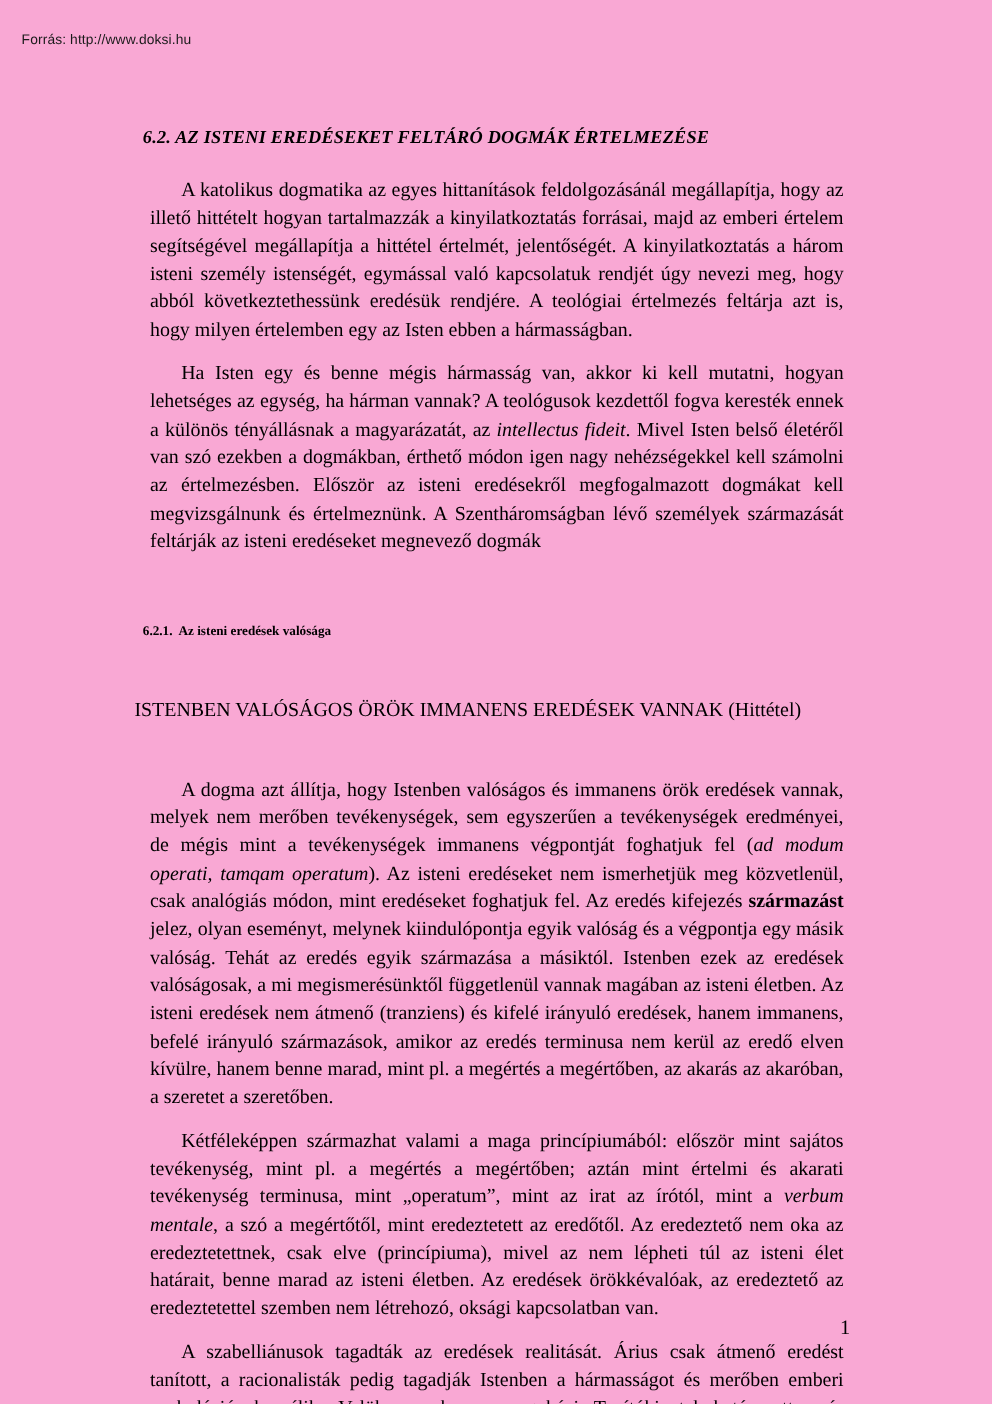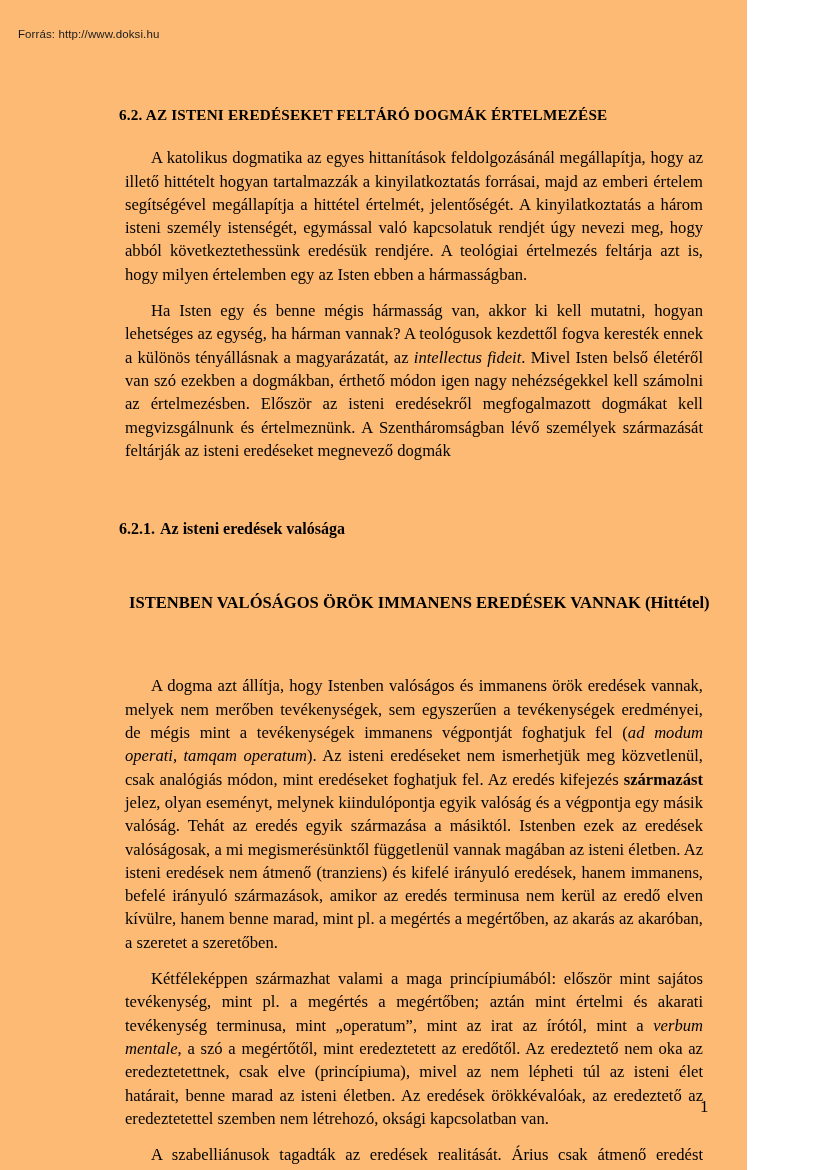--- a/index.html
+++ b/index.html
@@ -6,23 +6,23 @@
     margin: 0;
     padding: 0;
     background: #ffffff;
   }
   body {
     font-family: "Liberation Serif", "DejaVu Serif", serif;
     color: #000000;
   }
   .page {
     position: relative;
-    width: 747px;
+    width: 827px;
     height: 1170px;
-    background: #fdba74;
+    background: #f9a8d4;
     overflow: hidden;
     box-sizing: border-box;
   }
   
   .source-line {
     position: absolute;
     left: 18px;
     top: 28px;
     font-family: "Liberation Sans", "DejaVu Sans", sans-serif;
     font-size: 11.5px;
@@ -32,51 +32,51 @@
   }
   
   .content {
     position: absolute;
     left: 112px;
     top: 106px;
     width: 604px;
   }
   .doc-title {
     font-weight: bold;
+    font-style: italic;
     font-size: 15.2px;
     font-variant: small-caps;
     letter-spacing: 0.2px;
     margin: 0 0 22px 7px;
     line-height: 1.2;
     white-space: nowrap;
   }
   p.body-par {
     margin: 13px;
     font-size: 16.6px;
     line-height: 1.405;
     text-align: justify;
     text-indent: 26px;
     text-justify: inter-word;
     hyphens: none;
   }
   .sub-head {
     font-weight: bold;
-    font-size: 16px;
-    margin: 0 0 0 7px;
+    font-size: 11px;
+    margin: 0 0 12px 7px;
     line-height: 1.3;
   }
   .sub-head .num {
     margin-right: 5px;
   }
   .declaration {
     font-size: 16.6px;
     line-height: 1.4;
-    margin: 17px;
+    margin: 0;
     white-space: nowrap;
-    font-weight: bold;
   }
   .gap-30 { height: 30px; }
   .gap-34 { height: 34px; }
   .gap-44 { height: 44px; }
   em.lat {
     font-style: italic;
     font-family: Liberation Serif, serif;
   }
   strong.emph {
     font-weight: bold;

